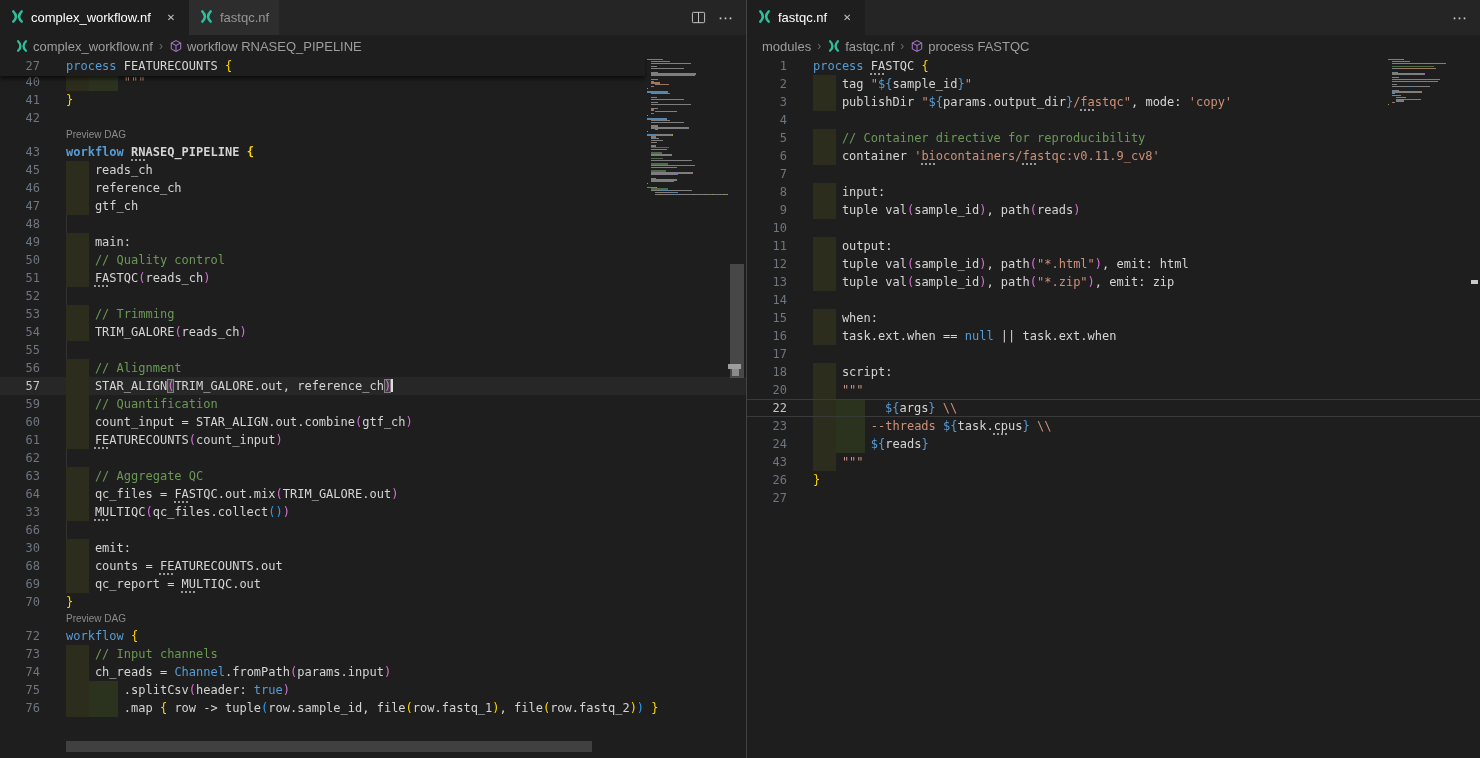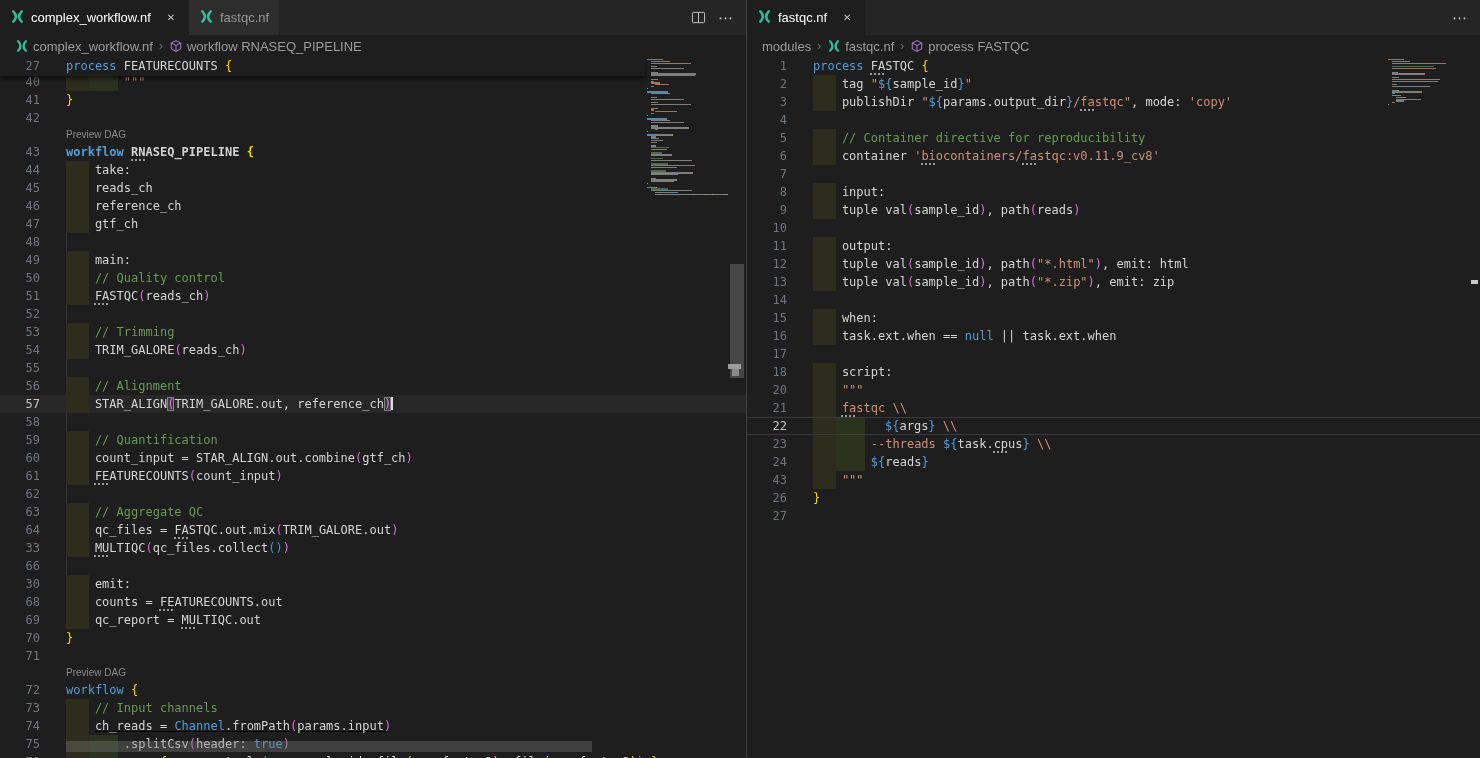--- a/index.html
+++ b/index.html
@@ -136,52 +136,49 @@
           <span class="bc-label">workflow RNASEQ_PIPELINE</span>
         </span>
       </div>
     <div class="editor">
       <div class="rows">
           <div class="row"><i class="band b1"></i><i class="band b2"></i><span class="num">40</span><span class="code" style="left: 123.8px;"><span class="tk-s">"""</span></span></div>
           <div class="row"><span class="num">41</span><span class="code" style="left: 66px;"><span class="tk-y">}</span></span></div>
           <div class="row"><span class="num">42</span><span class="code" style="left: 66px;"></span></div>
           <div class="row lens"><span class="lens-text">Preview DAG</span></div>
           <div class="row"><span class="num">43</span><span class="code" style="left: 66px; font-weight: bold;"><span class="tk-k">workflow </span><span class="tk-d tk-h">RN</span><span class="tk-d">ASEQ_PIPELINE </span><span class="tk-y">{</span></span></div>
-          <div class="row"><i class="band b1"></i><span class="num">44</span><span class="code" style="left: 94.9px;"><span class="tk-d">take:</span></span></div>
           <div class="row"><i class="band b1"></i><span class="num">45</span><span class="code" style="left: 94.9px;"><span class="tk-d">reads_ch</span></span></div>
           <div class="row"><i class="band b1"></i><span class="num">46</span><span class="code" style="left: 94.9px;"><span class="tk-d">reference_ch</span></span></div>
           <div class="row"><i class="band b1"></i><span class="num">47</span><span class="code" style="left: 94.9px;"><span class="tk-d">gtf_ch</span></span></div>
           <div class="row"><i class="gd"></i><span class="num">48</span><span class="code" style="left: 66px;"></span></div>
           <div class="row"><i class="band b1"></i><span class="num">49</span><span class="code" style="left: 94.9px;"><span class="tk-d">main:</span></span></div>
           <div class="row"><i class="band b1"></i><span class="num">50</span><span class="code" style="left: 94.9px;"><span class="tk-c">// Quality control</span></span></div>
           <div class="row"><i class="band b1"></i><span class="num">51</span><span class="code" style="left: 94.9px;"><span class="tk-d tk-h">FA</span><span class="tk-d">STQC</span><span class="tk-p">(</span><span class="tk-d">reads_ch</span><span class="tk-p">)</span></span></div>
           <div class="row"><i class="gd"></i><span class="num">52</span><span class="code" style="left: 66px;"></span></div>
           <div class="row"><i class="band b1"></i><span class="num">53</span><span class="code" style="left: 94.9px;"><span class="tk-c">// Trimming</span></span></div>
           <div class="row"><i class="band b1"></i><span class="num">54</span><span class="code" style="left: 94.9px;"><span class="tk-d">TRIM_GALORE</span><span class="tk-p">(</span><span class="tk-d">reads_ch</span><span class="tk-p">)</span></span></div>
           <div class="row"><i class="gd"></i><span class="num">55</span><span class="code" style="left: 66px;"></span></div>
           <div class="row"><i class="band b1"></i><span class="num">56</span><span class="code" style="left: 94.9px;"><span class="tk-c">// Alignment</span></span></div>
           <div class="row cur-fill"><i class="band b1"></i><span class="num active">57</span><span class="code" style="left: 94.9px;"><span class="tk-d">STAR_ALIGN</span><span class="tk-p tk-bm">(</span><span class="tk-d">TRIM_GALORE.out, reference_ch</span><span class="tk-p tk-bm">)</span><span class="caret"></span></span></div>
-          <div class="row"><i class="gd"></i><span class="num">58</span><span class="code" style="left: 66px;"></span></div>
           <div class="row"><i class="band b1"></i><span class="num">59</span><span class="code" style="left: 94.9px;"><span class="tk-c">// Quantification</span></span></div>
           <div class="row"><i class="band b1"></i><span class="num">60</span><span class="code" style="left: 94.9px;"><span class="tk-d">count_input = STAR_ALIGN.out.combine</span><span class="tk-p">(</span><span class="tk-d">gtf_ch</span><span class="tk-p">)</span></span></div>
           <div class="row"><i class="band b1"></i><span class="num">61</span><span class="code" style="left: 94.9px;"><span class="tk-d tk-h">FE</span><span class="tk-d">ATURECOUNTS</span><span class="tk-p">(</span><span class="tk-d">count_input</span><span class="tk-p">)</span></span></div>
           <div class="row"><i class="gd"></i><span class="num">62</span><span class="code" style="left: 66px;"></span></div>
           <div class="row"><i class="band b1"></i><span class="num">63</span><span class="code" style="left: 94.9px;"><span class="tk-c">// Aggregate QC</span></span></div>
           <div class="row"><i class="band b1"></i><span class="num">64</span><span class="code" style="left: 94.9px;"><span class="tk-d">qc_files = </span><span class="tk-d tk-h">FA</span><span class="tk-d">STQC.out.mix</span><span class="tk-p">(</span><span class="tk-d">TRIM_GALORE.out</span><span class="tk-p">)</span></span></div>
           <div class="row"><i class="band b1"></i><span class="num">33</span><span class="code" style="left: 94.9px;"><span class="tk-d tk-h">MU</span><span class="tk-d">LTIQC</span><span class="tk-p">(</span><span class="tk-d">qc_files.collect</span><span class="tk-b">(</span><span class="tk-b">)</span><span class="tk-p">)</span></span></div>
           <div class="row"><i class="gd"></i><span class="num">66</span><span class="code" style="left: 66px;"></span></div>
           <div class="row"><i class="band b1"></i><span class="num">30</span><span class="code" style="left: 94.9px;"><span class="tk-d">emit:</span></span></div>
           <div class="row"><i class="band b1"></i><span class="num">68</span><span class="code" style="left: 94.9px;"><span class="tk-d">counts = </span><span class="tk-d tk-h">FE</span><span class="tk-d">ATURECOUNTS.out</span></span></div>
           <div class="row"><i class="band b1"></i><span class="num">69</span><span class="code" style="left: 94.9px;"><span class="tk-d">qc_report = </span><span class="tk-d tk-h">MU</span><span class="tk-d">LTIQC.out</span></span></div>
           <div class="row"><span class="num">70</span><span class="code" style="left: 66px;"><span class="tk-y">}</span></span></div>
-          <div class="row"><span class="num">71</span><span class="code" style="left: 66px;"></span></div>
           <div class="row lens"><span class="lens-text">Preview DAG</span></div>
           <div class="row"><span class="num">72</span><span class="code" style="left: 66px;"><span class="tk-k">workflow </span><span class="tk-y">{</span></span></div>
           <div class="row"><i class="band b1"></i><span class="num">73</span><span class="code" style="left: 94.9px;"><span class="tk-c">// Input channels</span></span></div>
-          <div class="row"><i class="band b1"></i><span class="num">74</span><span class="code" style="left: 94.9px; text-decoration: underline;"><span class="tk-d">ch_reads = </span><span class="tk-k">Channel</span><span class="tk-d">.fromPath</span><span class="tk-p">(</span><span class="tk-d">params.input</span><span class="tk-p">)</span></span></div>
+          <div class="row"><i class="band b1"></i><span class="num">74</span><span class="code" style="left: 94.9px;"><span class="tk-d">ch_reads = </span><span class="tk-k">Channel</span><span class="tk-d">.fromPath</span><span class="tk-p">(</span><span class="tk-d">params.input</span><span class="tk-p">)</span></span></div>
           <div class="row"><i class="band b1"></i><i class="band b2"></i><span class="num">75</span><span class="code" style="left: 123.8px;"><span class="tk-d">.splitCsv</span><span class="tk-p">(</span><span class="tk-d">header: </span><span class="tk-k">true</span><span class="tk-p">)</span></span></div>
           <div class="row"><i class="band b1"></i><i class="band b2"></i><span class="num">76</span><span class="code" style="left: 123.8px;"><span class="tk-d">.map </span><span class="tk-y">{</span><span class="tk-d"> row -&gt; tuple</span><span class="tk-b">(</span><span class="tk-d">row.sample_id, file</span><span class="tk-y">(</span><span class="tk-d">row.fastq_1</span><span class="tk-y">)</span><span class="tk-d">, file</span><span class="tk-y">(</span><span class="tk-d">row.fastq_2</span><span class="tk-y">)</span><span class="tk-b">)</span><span class="tk-d"> </span><span class="tk-y">}</span></span></div>
         </div>
       <div class="sticky"><span class="num">27</span><span class="code" style="left: 66px;"><span class="tk-k">process </span><span class="tk-d">FEATURECOUNTS </span><span class="tk-y">{</span></span></div>
       <div class="minimap">
           <div class="mline" style="padding-left: 2px;">
             <i style="width: 16px; background: rgb(94, 154, 201);"></i>
           </div>
           <div class="mline" style="padding-left: 6px;">
             <i style="width: 19px; background: rgb(143, 143, 143);"></i>
@@ -500,21 +497,20 @@
           <div class="row"><span class="num">10</span><span class="code" style="left: 66px;"></span></div>
           <div class="row"><i class="band b1"></i><span class="num">11</span><span class="code" style="left: 94.9px;"><span class="tk-d">output:</span></span></div>
           <div class="row"><i class="band b1"></i><span class="num">12</span><span class="code" style="left: 94.9px;"><span class="tk-d">tuple val</span><span class="tk-p">(</span><span class="tk-d">sample_id</span><span class="tk-p">)</span><span class="tk-d">, path</span><span class="tk-p">(</span><span class="tk-s">"*.html"</span><span class="tk-p">)</span><span class="tk-d">, emit: html</span></span></div>
           <div class="row"><i class="band b1"></i><span class="num">13</span><span class="code" style="left: 94.9px;"><span class="tk-d">tuple val</span><span class="tk-p">(</span><span class="tk-d">sample_id</span><span class="tk-p">)</span><span class="tk-d">, path</span><span class="tk-p">(</span><span class="tk-s">"*.zip"</span><span class="tk-p">)</span><span class="tk-d">, emit: zip</span></span></div>
           <div class="row"><span class="num">14</span><span class="code" style="left: 66px;"></span></div>
           <div class="row"><i class="band b1"></i><span class="num">15</span><span class="code" style="left: 94.9px;"><span class="tk-d">when:</span></span></div>
           <div class="row"><i class="band b1"></i><span class="num">16</span><span class="code" style="left: 94.9px;"><span class="tk-d">task.ext.when == </span><span class="tk-k">null</span><span class="tk-d"> || task.ext.when</span></span></div>
           <div class="row"><span class="num">17</span><span class="code" style="left: 66px;"></span></div>
           <div class="row"><i class="band b1"></i><span class="num">18</span><span class="code" style="left: 94.9px;"><span class="tk-d">script:</span></span></div>
           <div class="row"><i class="band b1"></i><span class="num">20</span><span class="code" style="left: 94.9px;"><span class="tk-s">"""</span></span></div>
-          <div class="row"><i class="band b1"></i><span class="num">21</span><span class="code" style="left: 94.9px;"><span class="tk-s tk-h">fa</span><span class="tk-s">stqc \\</span></span></div>
           <div class="row cur-border"><i class="band b1"></i><i class="band b2"></i><span class="num active">22</span><span class="code" style="left: 138px;"><span class="tk-i">${</span><span class="tk-d">args</span><span class="tk-i">}</span><span class="tk-s"> \\</span></span></div>
           <div class="row"><i class="band b1"></i><i class="band b2"></i><span class="num">23</span><span class="code" style="left: 123.8px;"><span class="tk-s">--threads </span><span class="tk-i">${</span><span class="tk-d">task.</span><span class="tk-d tk-h">cp</span><span class="tk-d">us</span><span class="tk-i">}</span><span class="tk-s"> \\</span></span></div>
           <div class="row"><i class="band b1"></i><i class="band b2"></i><span class="num">24</span><span class="code" style="left: 123.8px;"><span class="tk-i">${</span><span class="tk-d">reads</span><span class="tk-i">}</span></span></div>
           <div class="row"><i class="band b1"></i><span class="num">43</span><span class="code" style="left: 94.9px;"><span class="tk-s">"""</span></span></div>
           <div class="row"><span class="num">26</span><span class="code" style="left: 66px;"><span class="tk-y">}</span></span></div>
           <div class="row"><span class="num">27</span><span class="code" style="left: 66px;"></span></div>
         </div>
       <div class="minimap">
           <div class="mline" style="padding-left: 2px;">
             <i style="width: 8px; background: rgb(94, 154, 201);"></i>

